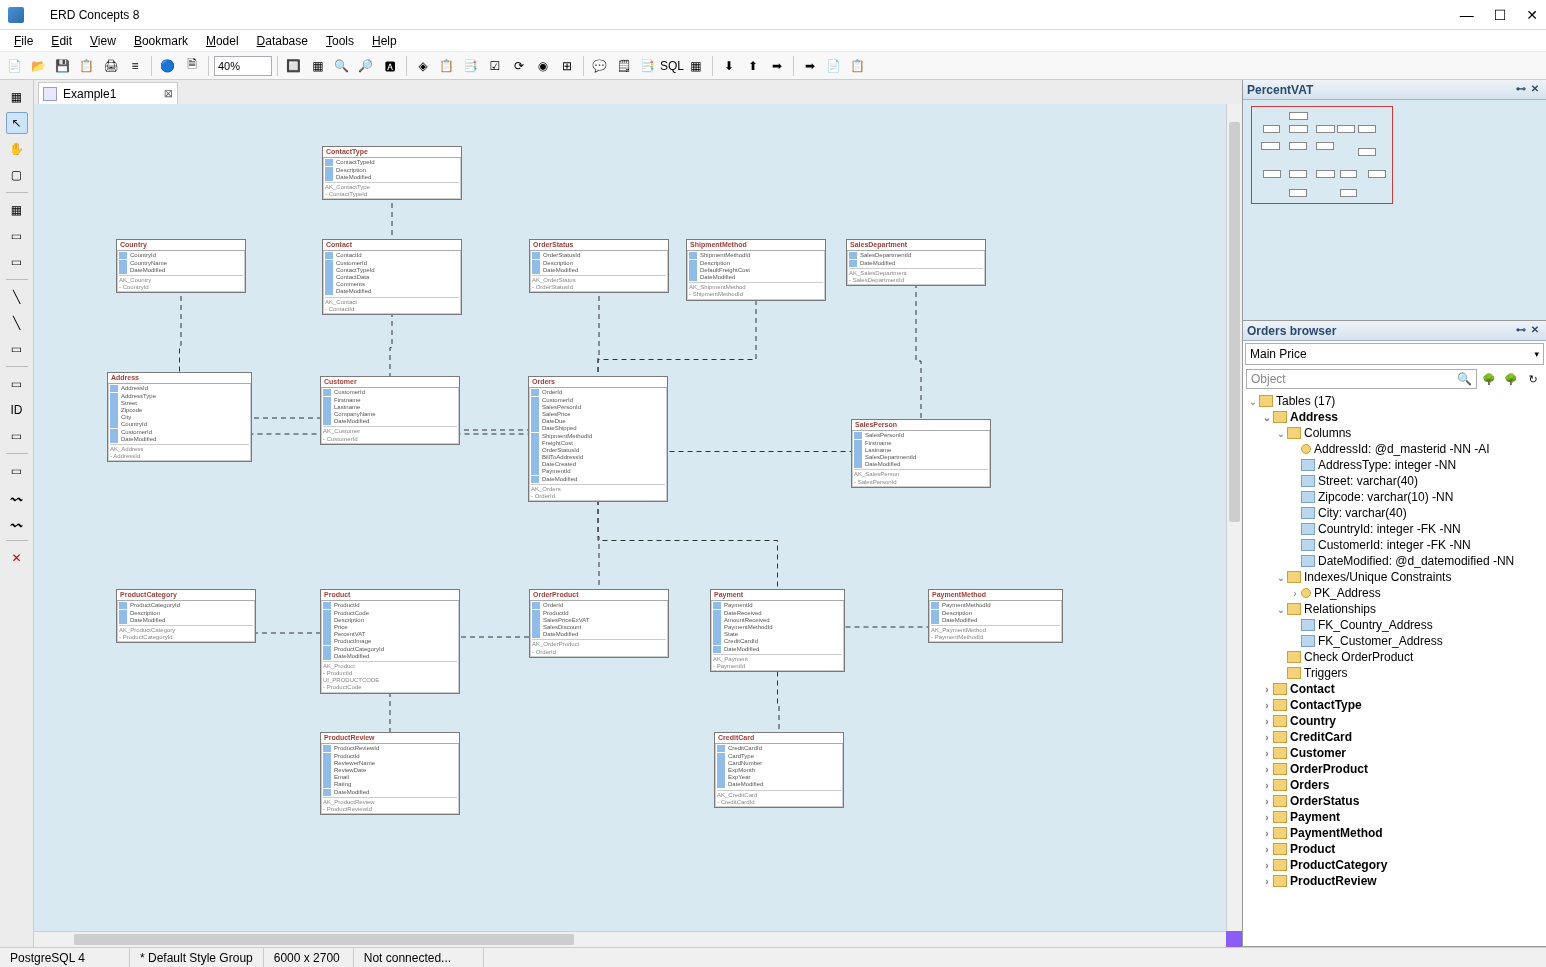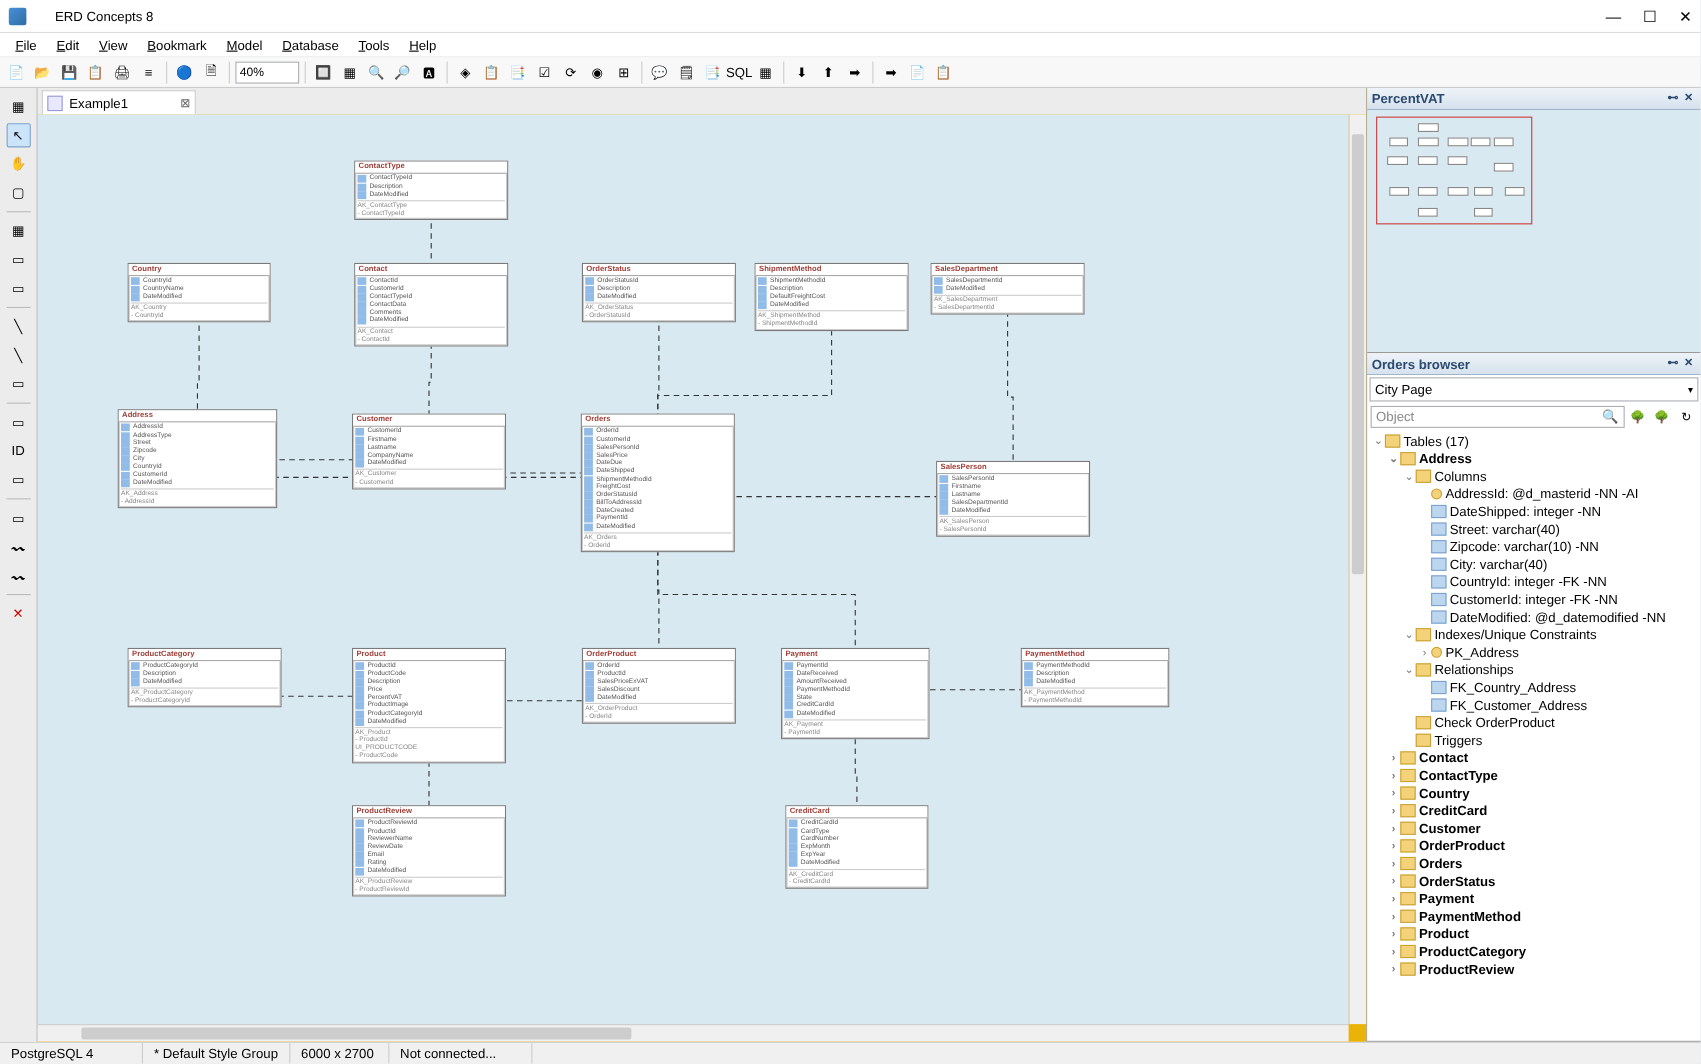--- a/index.html
+++ b/index.html
@@ -12,21 +12,21 @@
 .menubar .menu-item { padding: 2px 8px; cursor: default; }
 .menubar .menu-item u { text-decoration: underline; }
 .toolbar { height: 28px; background: #f8f8f8; display: flex; align-items: center; padding: 0 4px; gap: 2px; border-bottom: 1px solid #ccc; }
 .tb-btn { width: 22px; height: 22px; display: flex; align-items: center; justify-content: center; font-size: 12px; border-radius: 2px; cursor: pointer; }
 .tb-sep { width: 1px; height: 20px; background: #ccc; margin: 0 3px; }
 .tb-zoom { width: 58px; height: 20px; font-size: 11px; border: 1px solid #abadb3; background: #fff; padding: 0 3px; }
 .main { display: flex; height: 867px; }
 .left-tools { width: 34px; background: #ececec; border-right: 1px solid #ccc; display: flex; flex-direction: column; align-items: center; padding-top: 6px; gap: 4px; }
 .lt-btn { width: 22px; height: 22px; display: flex; align-items: center; justify-content: center; font-size: 12px; cursor: pointer; border-radius: 2px; }
 .lt-btn.sel { background: #cbe4f9; border: 1px solid #7da2ce; }
-.canvas-wrap { flex: 1; background: #eab308; position: relative; overflow: hidden; text-decoration: underline; }
+.canvas-wrap { flex: 1; background: #8b5cf6; position: relative; overflow: hidden; text-decoration: underline; }
 .tab-strip { position: absolute; top: 0; left: 0; right: 0; height: 24px; background: #ececec; display: flex; align-items: flex-end; padding-left: 4px; }
 .tab { background: #fff; height: 22px; display: flex; align-items: center; padding: 0 22px 0 24px; font-size: 12px; border: 1px solid #ccc; border-bottom: none; position: relative; min-width: 140px; }
 .tab .tab-ico { position: absolute; left: 4px; width: 14px; height: 14px; background: #e8e8ff; border: 1px solid #9a9ad8; }
 .tab .tab-close { position: absolute; right: 4px; font-size: 11px; color: #666; }
 .canvas { position: absolute; inset: 24px 16px 16px 0; background: #d9e9f2; overflow: hidden; }
 svg.lines { position: absolute; inset: 0; width: 100%; height: 100%; pointer-events: none; }
 .entity { position: absolute; background: #fff; border: 1px solid #7a7a7a; font-size: 7px; line-height: 1.2; box-shadow: 0 0 0 1px #ccc inset; }
 .entity .e-title { background: #fff; color: #a0403a; font-weight: bold; padding: 1px 3px; border-bottom: 1px solid #aaa; font-size: 7px; }
 .entity .e-body { padding: 1px 2px; }
 .entity .e-row { display: flex; gap: 3px; white-space: nowrap; font-size: 6px; color: #555; }
@@ -794,21 +794,21 @@
       </div>
     </div>
     <div class="panel" style="flex:1;min-height:0">
       <div class="panel-hdr">
         <span class="p-title">Orders browser</span>
         <span class="p-btn">⊷</span>
         <span class="p-btn">✕</span>
       </div>
       <div class="ob-body">
         <div class="ob-sel">
-          <span>City Page</span>
+          <span>Main Price</span>
           <span class="dd">▾</span>
         </div>
         <div class="ob-tools">
           <div class="ob-search">
             <span>Object</span>
             <span style="margin-left:auto">🔍</span>
           </div>
           <span class="ob-ico">🌳</span>
           <span class="ob-ico">🌳</span>
           <span class="ob-ico">↻</span>
@@ -830,21 +830,21 @@
               <span>Columns</span>
             </div>
             <div class="tn" style="padding-left:42px">
               <span class="tw"></span>
               <span class="tico key"></span>
               <span>AddressId: @d_masterid -NN -AI</span>
             </div>
             <div class="tn" style="padding-left:42px">
               <span class="tw"></span>
               <span class="tico col"></span>
-              <span>DateShipped: integer -NN</span>
+              <span>AddressType: integer -NN</span>
             </div>
             <div class="tn" style="padding-left:42px">
               <span class="tw"></span>
               <span class="tico col"></span>
               <span>Street: varchar(40)</span>
             </div>
             <div class="tn" style="padding-left:42px">
               <span class="tw"></span>
               <span class="tico col"></span>
               <span>Zipcode: varchar(10) -NN</span>

